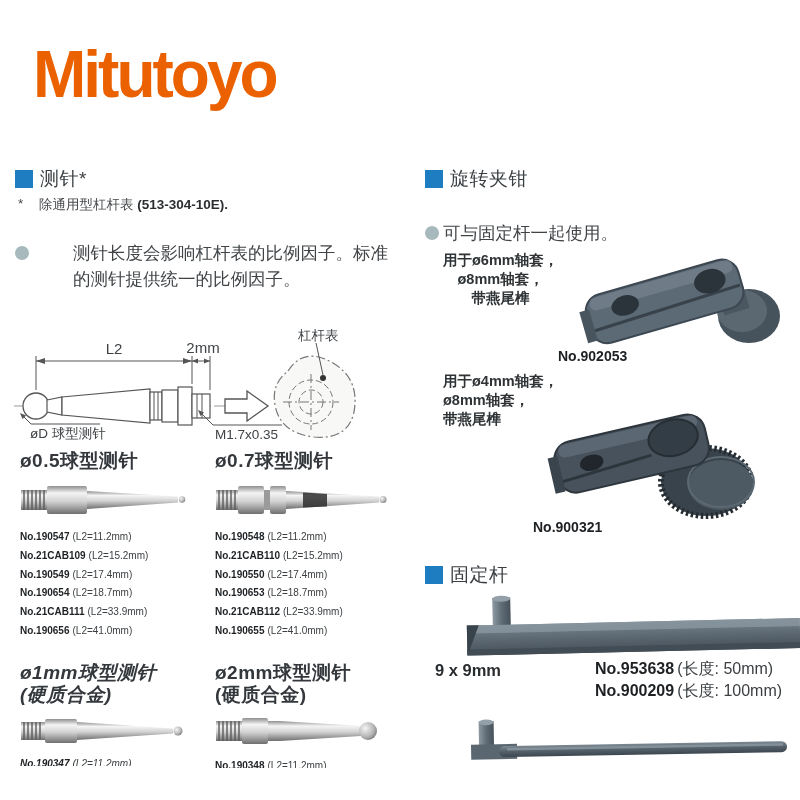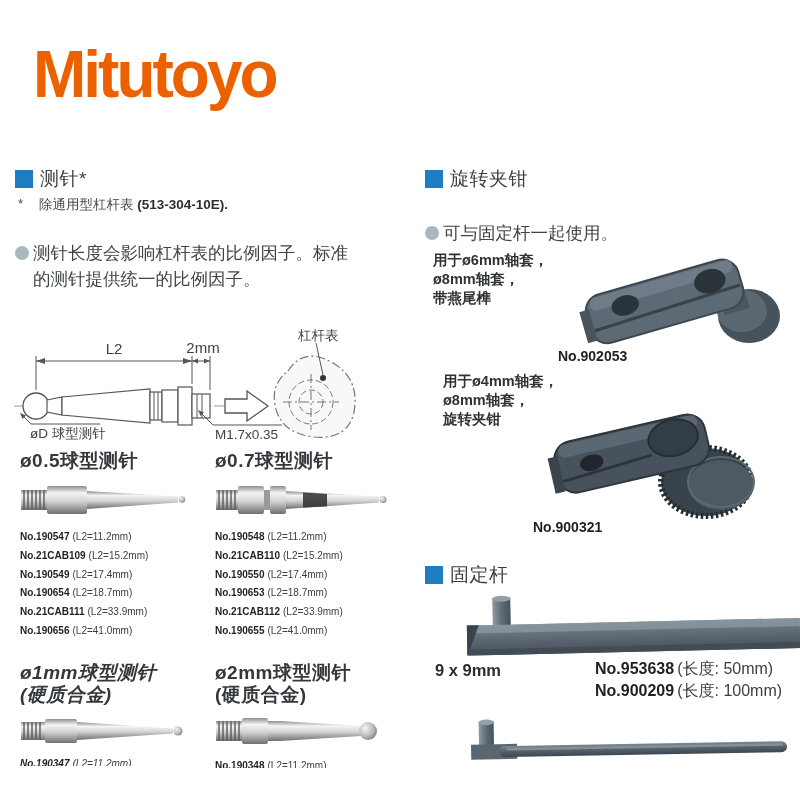--- a/index.html
+++ b/index.html
@@ -79,21 +79,21 @@
 <div class="abs sec-header" style="left:15px;top:166px;">
   <span class="blue-sq"></span>
   <span class="sec-title">测针*</span>
 </div>
 
 <div class="abs footnote" style="left:15px;top:196px;width:390px;">
   <span class="star">*</span>
   <span><span>除通用型杠杆表 </span><b>(513-304-10E).</b></span>
 </div>
 
-<div class="abs bullet-row" style="left:15px;top:216px;width:398px;">
+<div class="abs bullet-row" style="left:15px;top:216px;width:398px;gap:40px;">
   <span class="gray-dot"></span>
   <div class="bullet-text">测针长度会影响杠杆表的比例因子。标准
 的测针提供统一的比例因子。</div>
 </div>
 
 <svg class="abs" style="left:10px;top:326px;" width="400" height="124" viewBox="0 0 400 124">
 
   <line x1="4" y1="80" x2="232" y2="80" stroke="#999" stroke-width="1" stroke-dasharray="12,3,2,3"></line>
 
   <circle cx="26" cy="80" r="13" fill="#fff" stroke="#555" stroke-width="1.3"></circle>
@@ -242,21 +242,21 @@
 <div class="abs sec-header" style="left:425px;top:166px;">
   <span class="blue-sq"></span>
   <span class="sec-title">旋转夹钳</span>
 </div>
 
 <div class="abs bullet-row" style="left:425px;top:196px;width:360px;">
   <span class="gray-dot"></span>
   <div class="bullet-text">可与固定杆一起使用。</div>
 </div>
 
-<div class="abs desc" style="left:433px;top:251px;">用于ø6mm轴套，
+<div class="abs desc" style="left:443px;top:251px;text-align:center;">用于ø6mm轴套，
 ø8mm轴套，
 带燕尾榫</div>
 
 <svg class="abs" style="left:563px;top:248px;" width="228" height="102" viewBox="0 0 228 102">
   <ellipse cx="186" cy="68" rx="31" ry="27" fill="#46525C"></ellipse>
   <ellipse cx="179" cy="63" rx="25" ry="21" fill="#5B6771"></ellipse>
   <rect x="158" y="42" width="26" height="22" fill="#4A5660" transform="rotate(-16 171 53)"></rect>
   <g transform="rotate(-16 110 50)">
     <rect x="22" y="26" width="158" height="50" rx="17" fill="#5C6A75" stroke="#3C4751" stroke-width="2"></rect>
     <rect x="28" y="28" width="148" height="13" rx="6" fill="#76838D" opacity="0.75"></rect>
@@ -264,21 +264,21 @@
     <ellipse cx="62" cy="44" rx="14" ry="10" fill="#2C343B"></ellipse>
     <ellipse cx="150" cy="44" rx="16" ry="12" fill="#2C343B"></ellipse>
     <rect x="16" y="38" width="10" height="32" fill="#48545E"></rect>
   </g>
 </svg>
 
 <div class="abs prod-no" style="left:558px;top:348px;">No.902053</div>
 
 <div class="abs desc" style="left:443px;top:372px;">用于ø4mm轴套，
 ø8mm轴套，
-旋转夹钳</div>
+带燕尾榫</div>
 
 <svg class="abs" style="left:538px;top:390px;" width="254" height="130" viewBox="0 0 254 130">
   <g>
     <ellipse cx="168" cy="92" rx="45" ry="34" fill="#39434B"></ellipse>
     <ellipse cx="168" cy="92" rx="45" ry="34" fill="none" stroke="#242C32" stroke-width="6" stroke-dasharray="2.5,2.5"></ellipse>
     <ellipse cx="183" cy="95" rx="33" ry="25" fill="#4E5A63"></ellipse>
     <ellipse cx="183" cy="92" rx="33" ry="25" fill="none" stroke="#5D6972" stroke-width="2"></ellipse>
   </g>
   <g transform="rotate(-13 100 60)">
     <rect x="16" y="36" width="154" height="52" rx="18" fill="#47525C" stroke="#2E363D" stroke-width="2"></rect>

